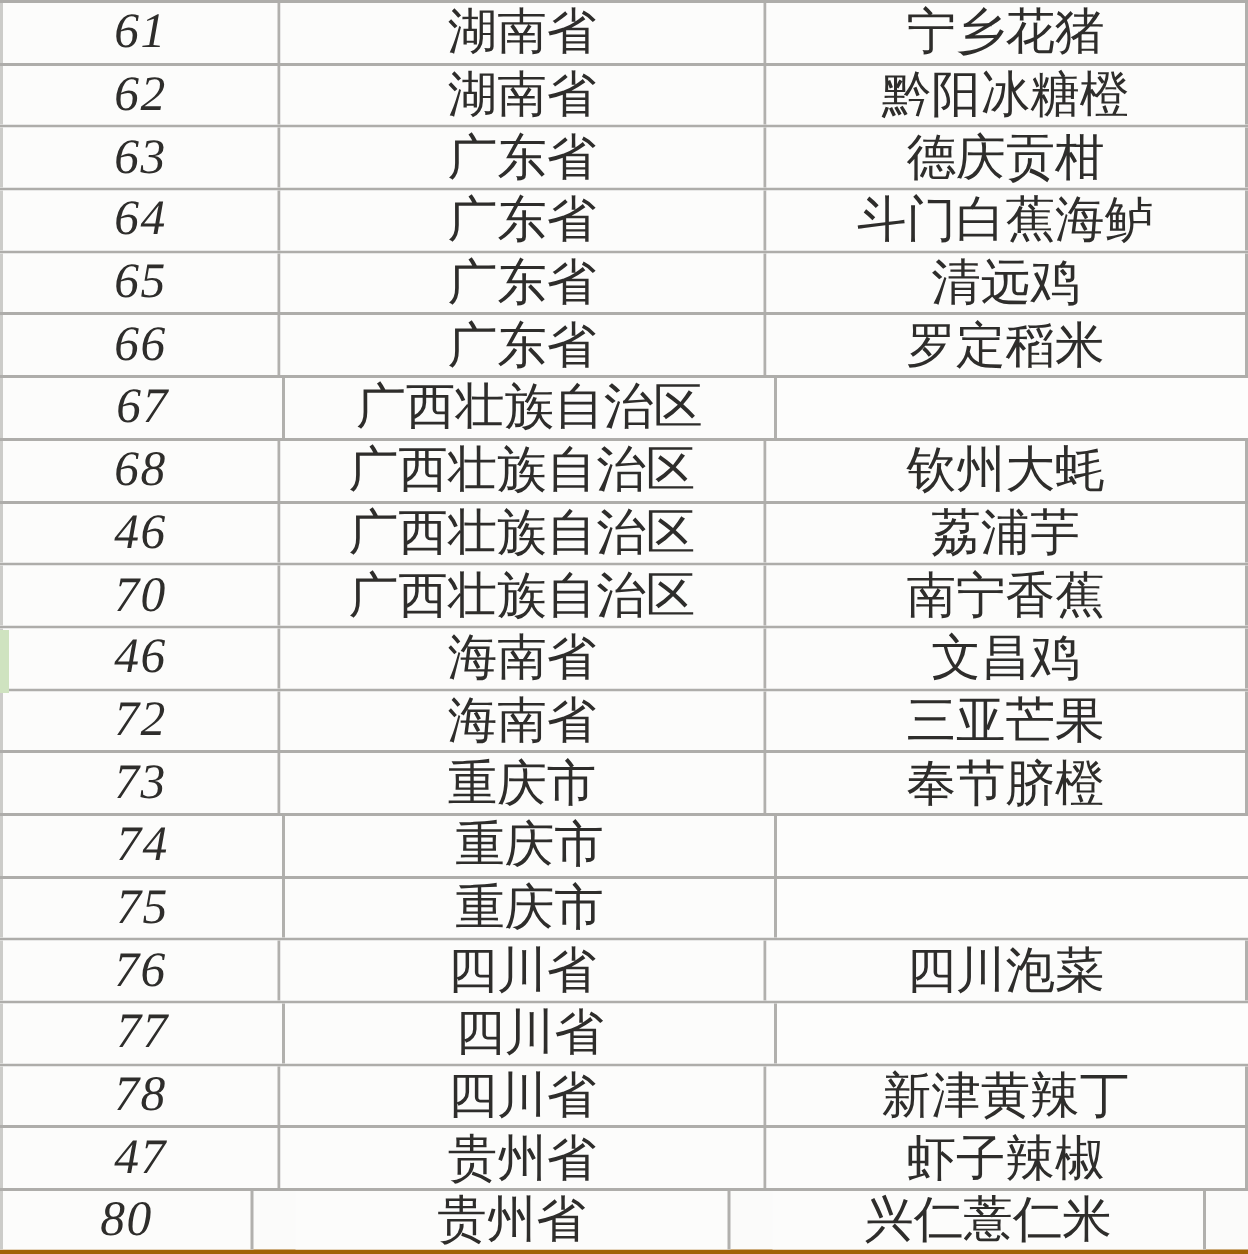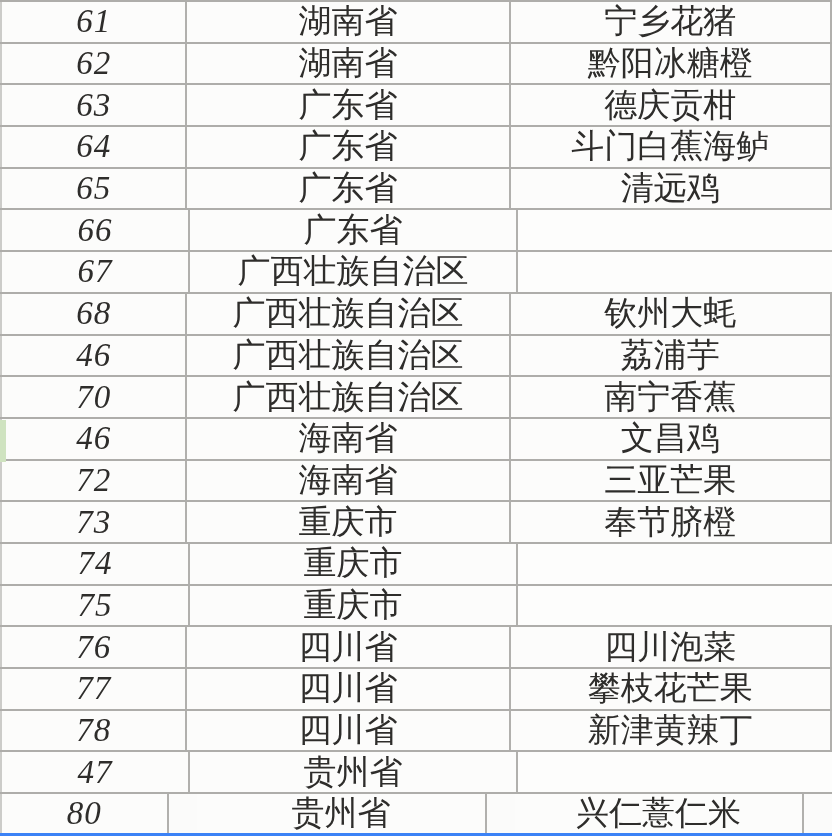--- a/index.html
+++ b/index.html
@@ -22,21 +22,21 @@
     font-size: 33px;
     color: #2e2d2b;
   }
   .row {
     display: flex;
     height: 41.7px;
     box-sizing: border-box;
     border-bottom: 2px solid #aeadaa;
   }
   .row:last-child {
-    border-bottom: 3px solid #3b82f6;
+    border-bottom: 3px solid #a16207;
     gap: 28px;
   }
   .cell {
     box-sizing: border-box;
     display: flex;
     align-items: center;
     justify-content: center;
     height: 100%;
     border-right: 2px solid #b1b0ad;
     background: #fcfcfb;
@@ -106,20 +106,21 @@
     <div class="row">
       <div class="cell col-num">65</div>
       <div class="cell col-prov">广东省</div>
       <div class="cell col-prod">清远鸡</div>
       <div class="edge-gap"></div>
     </div>
 
     <div class="row">
       <div class="cell col-num">66</div>
       <div class="cell col-prov">广东省</div>
+      <div class="cell col-prod">罗定稻米</div>
       <div class="edge-gap"></div>
     </div>
 
     <div class="row">
       <div class="cell col-num">67</div>
       <div class="cell col-prov">广西壮族自治区</div>
       <div class="edge-gap"></div>
     </div>
 
     <div class="row">
@@ -179,34 +180,34 @@
     <div class="row">
       <div class="cell col-num">76</div>
       <div class="cell col-prov">四川省</div>
       <div class="cell col-prod">四川泡菜</div>
       <div class="edge-gap"></div>
     </div>
 
     <div class="row">
       <div class="cell col-num">77</div>
       <div class="cell col-prov">四川省</div>
-      <div class="cell col-prod">攀枝花芒果</div>
       <div class="edge-gap"></div>
     </div>
 
     <div class="row">
       <div class="cell col-num">78</div>
       <div class="cell col-prov">四川省</div>
       <div class="cell col-prod">新津黄辣丁</div>
       <div class="edge-gap"></div>
     </div>
 
     <div class="row">
       <div class="cell col-num">47</div>
       <div class="cell col-prov">贵州省</div>
+      <div class="cell col-prod">虾子辣椒</div>
       <div class="edge-gap"></div>
     </div>
 
     <div class="row">
       <div class="cell col-num">80</div>
       <div class="cell col-prov">贵州省</div>
       <div class="cell col-prod">兴仁薏仁米</div>
       <div class="edge-gap"></div>
     </div>
   </div>

